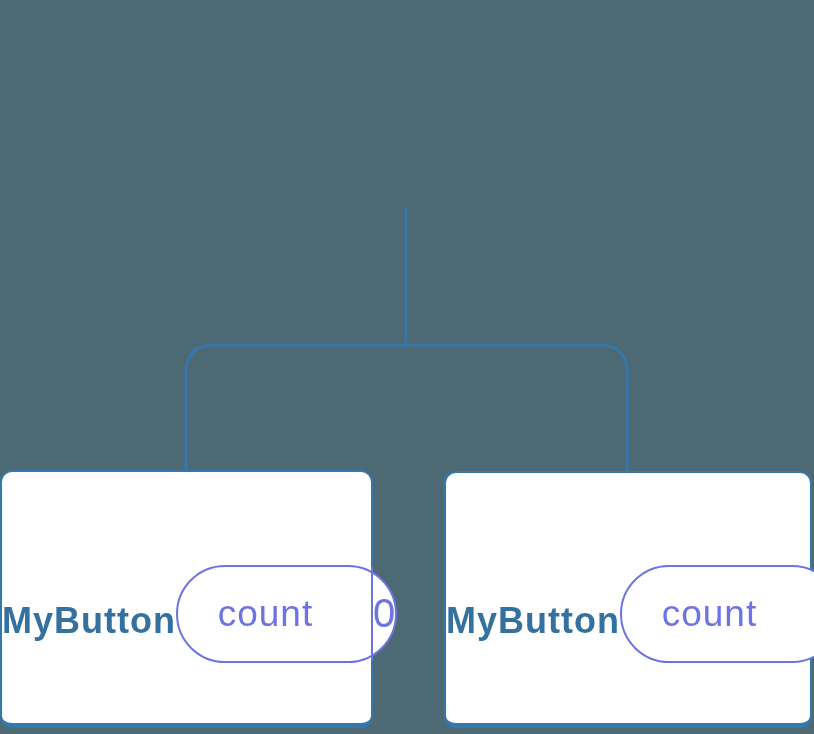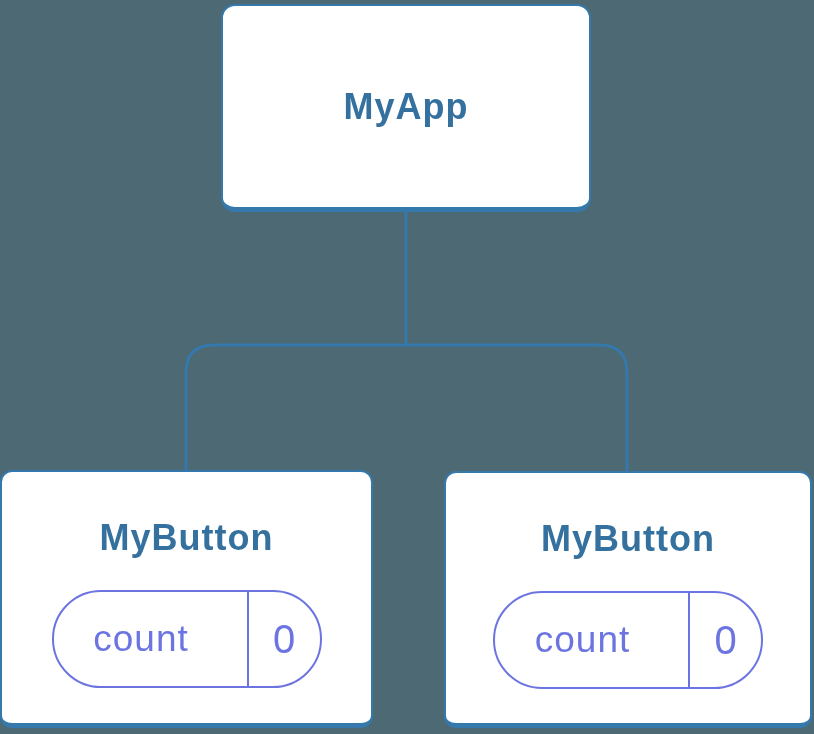--- a/index.html
+++ b/index.html
@@ -38,21 +38,21 @@
   .node-root {
     left: 221px; top: 4px;
     width: 370px; height: 208px;
     display: flex;
     align-items: center;
     justify-content: center;
   }
 
   .node-child {
     display: flex;
-    flex-direction: column;
+    flex-direction: row;
     align-items: center;
     border-radius: 12px;
   }
   .node-child-left  { left: 0px;   top: 470px; width: 373px; height: 258px; }
   .node-child-right { left: 444px; top: 471px; width: 368px; height: 257px; }
 
   .node-title {
     color: var(--heading);
     font-size: 36px;
     font-weight: 700;
@@ -93,23 +93,20 @@
 </head>
 <body>
 
 <div class="canvas">
 
   <svg class="connector-svg" viewBox="0 0 814 734" xmlns="http://www.w3.org/2000/svg">
     <path d="M406 208 V345" fill="none" stroke-width="3" stroke="#3578ab"></path>
     <path d="M186 474 V373 Q186 345 214 345 H599 Q627 345 627 373 V474" fill="none" stroke-width="3" stroke="#3578ab"></path>
   </svg>
 
-  <div class="node node-root">
-    <div class="node-title">MyApp</div>
-  </div>
 
   <div class="node node-child node-child-left">
     <div class="node-title">MyButton</div>
     <div class="state-pill">
       <div class="state-key-cell">count</div>
       <div class="state-value-cell">0</div>
     </div>
   </div>
 
   <div class="node node-child node-child-right">

